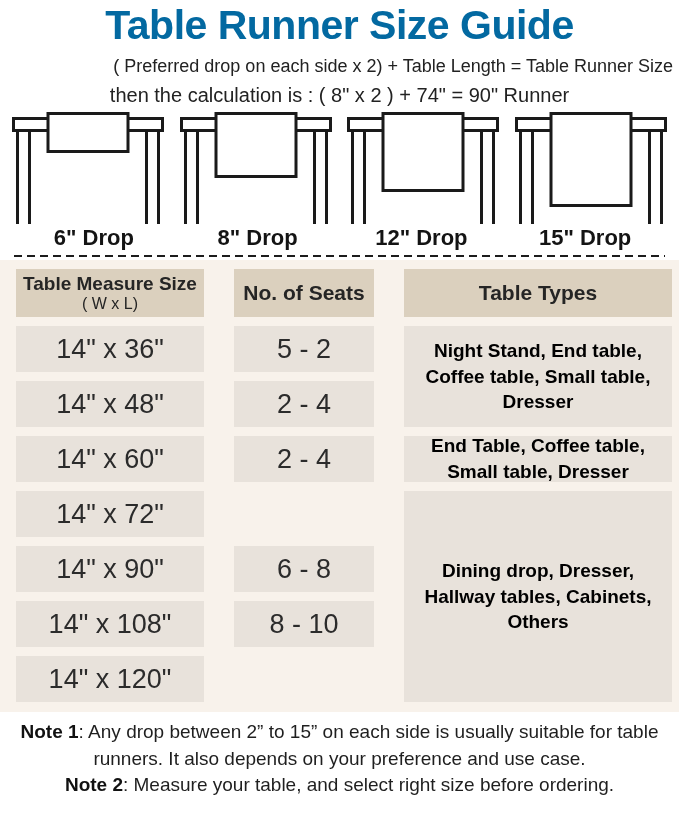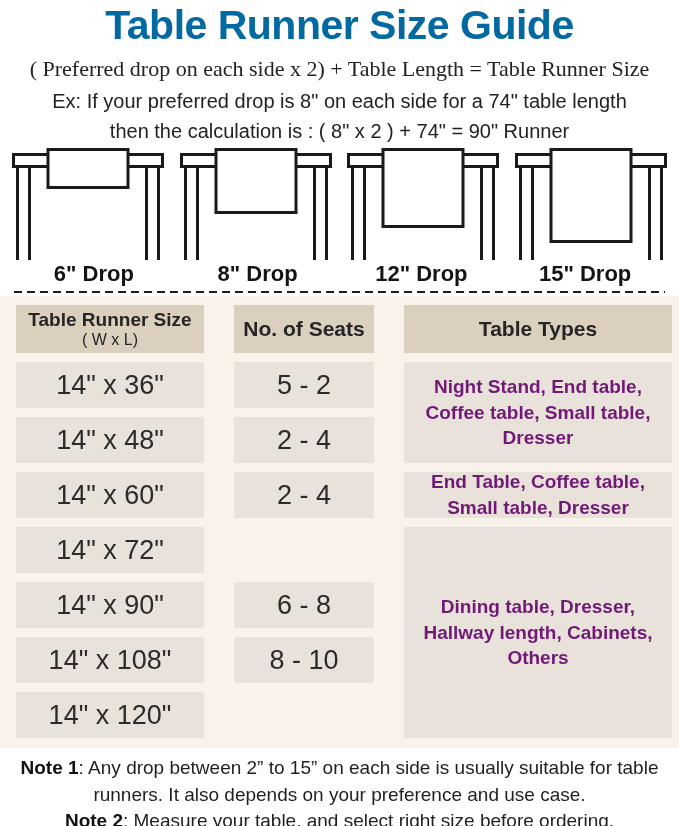--- a/index.html
+++ b/index.html
@@ -16,24 +16,23 @@
   .title{
     margin:2px 0 0 0;
     text-align:center;
     font-size:41px;
     font-weight:800;
     letter-spacing:-0.5px;
     color:#0369a1;
   }
   .formula{
     margin:7px 6px 0 6px;
-    text-align:center;
-    font-size:22px;
+    text-align:right;
+    font-size:18px;
     color:#222;
-    font-family:Liberation Serif, serif;
   }
   .ex{
     margin:8px 6px 0 6px;
     text-align:center;
     font-size:20px;
     color:#222;
   }
   .ex2{margin-top:7px;}
 
   
@@ -95,21 +94,21 @@
     align-items:center;
     justify-content:center;
     text-align:center;
     color:#2b2b2b;
   }
   .cell.num{font-size:27px;font-weight:normal;letter-spacing:0;}
   .cell.types{
     font-size:19px;
     font-weight:bold;
     line-height:1.35;
-    color:#701a75;
+    color:#000000;
     padding:2px 8px;
     box-sizing:border-box;
   }
   .tg1{grid-column:3;grid-row:2/4;}
   .tg2{grid-column:3;grid-row:4/5;}
   .tg3{grid-column:3;grid-row:5/9;}
 
   
   .notes{
     margin-top:7px;
@@ -124,21 +123,20 @@
   svg .stroke{fill:#ffffff;stroke:#1a1a1a;stroke-width:3;}
   svg line{stroke:#1a1a1a;stroke-width:3;}
 </style>
 </head>
 <body>
 
 <div class="page">
 
   <h1 class="title">Table Runner Size Guide</h1>
   <p class="formula">( Preferred drop on each side x 2) + Table Length = Table Runner Size</p>
-  <p class="ex">Ex: If your preferred drop is 8" on each side for a 74" table length</p>
   <p class="ex ex2">then the calculation is : ( 8" x 2 ) + 74" = 90" Runner</p>
 
   <div class="ills">
     <svg class="ill" viewBox="0 0 152 112">
       <rect class="stroke" x="1.5" y="6.5" width="149" height="12"></rect>
       <line x1="5.5" y1="18.5" x2="5.5" y2="112"></line>
       <line x1="17.5" y1="18.5" x2="17.5" y2="112"></line>
       <line x1="134.5" y1="18.5" x2="134.5" y2="112"></line>
       <line x1="146.5" y1="18.5" x2="146.5" y2="112"></line>
       <rect class="stroke" x="36" y="1.5" width="80" height="38"></rect>
@@ -175,21 +173,21 @@
     <div class="drop-label">12" Drop</div>
     <div class="drop-label">15" Drop</div>
   </div>
 
   <div class="dashed"></div>
 
   <div class="band">
     <div class="grid">
 
       <div class="hcell" style="grid-column:1;grid-row:1;">
-        <div class="h-main">Table Runner Size</div>
+        <div class="h-main">Table Measure Size</div>
         <div class="h-sub">( W x L)</div>
       </div>
       <div class="hcell single" style="grid-column:3;grid-row:1;">Table Types</div>
       <div class="hcell single" style="grid-column:2;grid-row:1;">No. of Seats</div>
 
       <div class="cell num" style="grid-column:1;grid-row:2;">14" x 36"</div>
       <div class="cell num" style="grid-column:1;grid-row:3;">14" x 48"</div>
       <div class="cell num" style="grid-column:1;grid-row:4;">14" x 60"</div>
       <div class="cell num" style="grid-column:1;grid-row:5;">14" x 72"</div>
       <div class="cell num" style="grid-column:1;grid-row:6;">14" x 90"</div>
@@ -197,21 +195,21 @@
       <div class="cell num" style="grid-column:1;grid-row:8;">14" x 120"</div>
 
       <div class="cell num" style="grid-column:2;grid-row:2;">5 - 2</div>
       <div class="cell num" style="grid-column:2;grid-row:3;">2 - 4</div>
       <div class="cell num" style="grid-column:2;grid-row:4;">2 - 4</div>
       <div class="cell num" style="grid-column:2;grid-row:6;">6 - 8</div>
       <div class="cell num" style="grid-column:2;grid-row:7;">8 - 10</div>
 
       <div class="cell types tg1">Night Stand, End table, Coffee table, Small table, Dresser</div>
       <div class="cell types tg2">End Table, Coffee table, Small table, Dresser</div>
-      <div class="cell types tg3">Dining table, Dresser, Hallway length, Cabinets, Others</div>
+      <div class="cell types tg3">Dining drop, Dresser, Hallway tables, Cabinets, Others</div>
 
     </div>
   </div>
 
   <div class="notes">
     <p><strong>Note 1</strong><span>: Any drop between 2” to 15” on each side is usually suitable for table runners. It also depends on your preference and use case.</span></p>
     <p><strong>Note 2</strong><span>: Measure your table, and select right size before ordering.</span></p>
   </div>
 
 </div>

